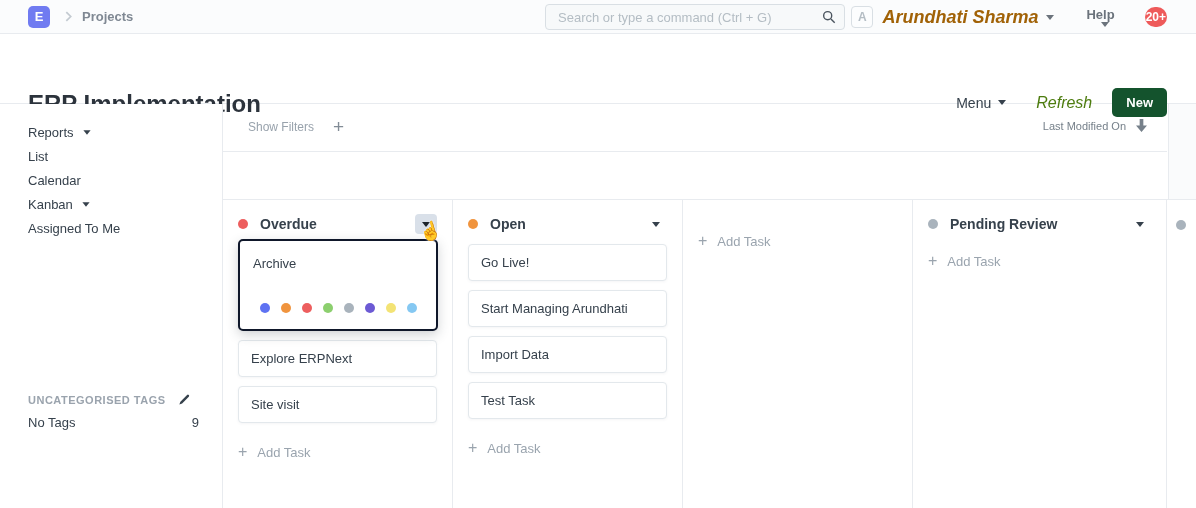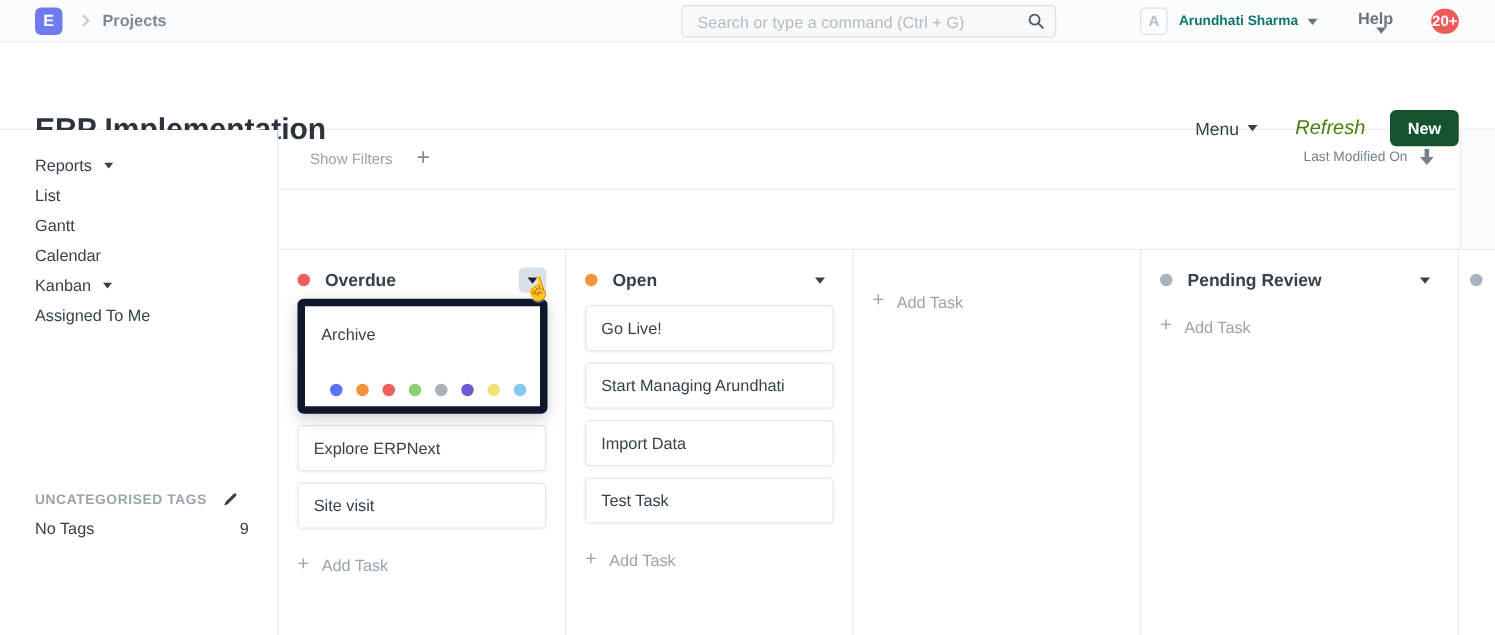--- a/index.html
+++ b/index.html
@@ -14,21 +14,21 @@
   .crumb-chevron { margin-left:15px; display:flex; align-items:center; }
   .breadcrumb { margin-left:10px; font-size:13px; font-weight:700; color:#7f8893; }
   .search { position:absolute; left:545px; top:4px; width:300px; height:26px; }
   .search input { width:100%; height:100%; border:1px solid #d9dfe4; border-radius:4px; background:#f7f9fa;
                   padding:0 30px 0 12px; font-size:13px; color:#36414c; font-family:inherit; outline:none; }
   .search input::placeholder { color:#b4bdc4; }
   .search .mag { position:absolute; right:9px; top:6px; }
   .nav-right { position:absolute; right:29px; top:0; height:34px; display:flex; align-items:center; }
   .avatar { width:22px; height:22px; border:1px solid #d9dfe4; border-radius:4px; background:#fcfdfe;
             color:#b4bdc4; font-size:12px; font-weight:700; display:flex; align-items:center; justify-content:center; }
-  .user-name { margin-left:9px; font-size:11px; font-weight:700; color:#0f766e; }
+  .user-name { margin-left:9px; font-size:18px; font-weight:700; color:#a16207;font-style:italic; }
   .caret { display:inline-block; width:0; height:0; border-left:4px solid transparent;
            border-right:4px solid transparent; border-top:5px solid currentColor; }
   .nav-caret { color:#6b737c; margin-left:8px; }
   .help { margin-left:32px; font-size:13px; font-weight:700; color:#6b737c; display:flex; align-items:center;flex-direction:column; }
   .badge { margin-left:30px; height:20px; line-height:20px; border-radius:10px; padding:0 1px;
            color:#fff; font-size:12px; font-weight:700; }
 
   
   .page-head { position:absolute; top:34px; left:0; right:0; height:70px; background:#fff;
                border-bottom:1px solid #e8ebef; }
@@ -75,21 +75,21 @@
   .caret-btn .caret { color:#1d242b; }
   .cards { margin-top:10px; }
   .card { height:37px; background:#fff; border:1px solid #e3e8ec; border-radius:4px; padding:10px 12px;
           font-size:13px; color:#36414c; margin-bottom:9px; box-shadow:0 1px 3px rgba(55,65,75,.05); cursor:pointer; }
   .card.placeholder { height:38px; margin-bottom:10px; }
   .add-task { margin-top:20px; display:flex; align-items:center; font-size:13px; color:#9aa4ae; cursor:pointer; }
   .add-task .plus { font-size:16px; margin-right:10px; color:#9aa4ae; }
 
   
   .col-menu { position:absolute; left:15px; top:39px; width:200px; height:92px; background:#fff;
-              border:6px solid #0f172a; border-radius:5px; box-shadow:0 4px 12px rgba(50,60,70,.22); z-index:5; }
+              border:2px solid #0f172a; border-radius:5px; box-shadow:0 4px 12px rgba(50,60,70,.22); z-index:5; }
   .menu-item { position:absolute; left:13px; top:15px; font-size:13px; color:#36414c; cursor:pointer; }
   .palette { position:absolute; left:20px; top:62px; display:flex; gap:11px; }
   .palette .dot { cursor:pointer; }
   .cursor-glyph { position:absolute; left:196px; top:21px; z-index:6; font-size:18px; color:#000;
                   transform:rotate(-15deg); text-shadow:0 0 2px #fff; pointer-events:none; }
 </style>
 </head>
 <body>
 
 <div class="app">
@@ -138,23 +138,20 @@
   </div>
 
   <aside class="sidebar">
     <ul class="side-list">
       <li>
         <span>Reports</span>
         <span class="caret"></span>
       </li>
       <li>
         <span>List</span>
-      </li>
-      <li>
-        <span>Gantt</span>
       </li>
       <li>
         <span>Calendar</span>
       </li>
       <li>
         <span>Kanban</span>
         <span class="caret"></span>
       </li>
       <li>
         <span>Assigned To Me</span>

